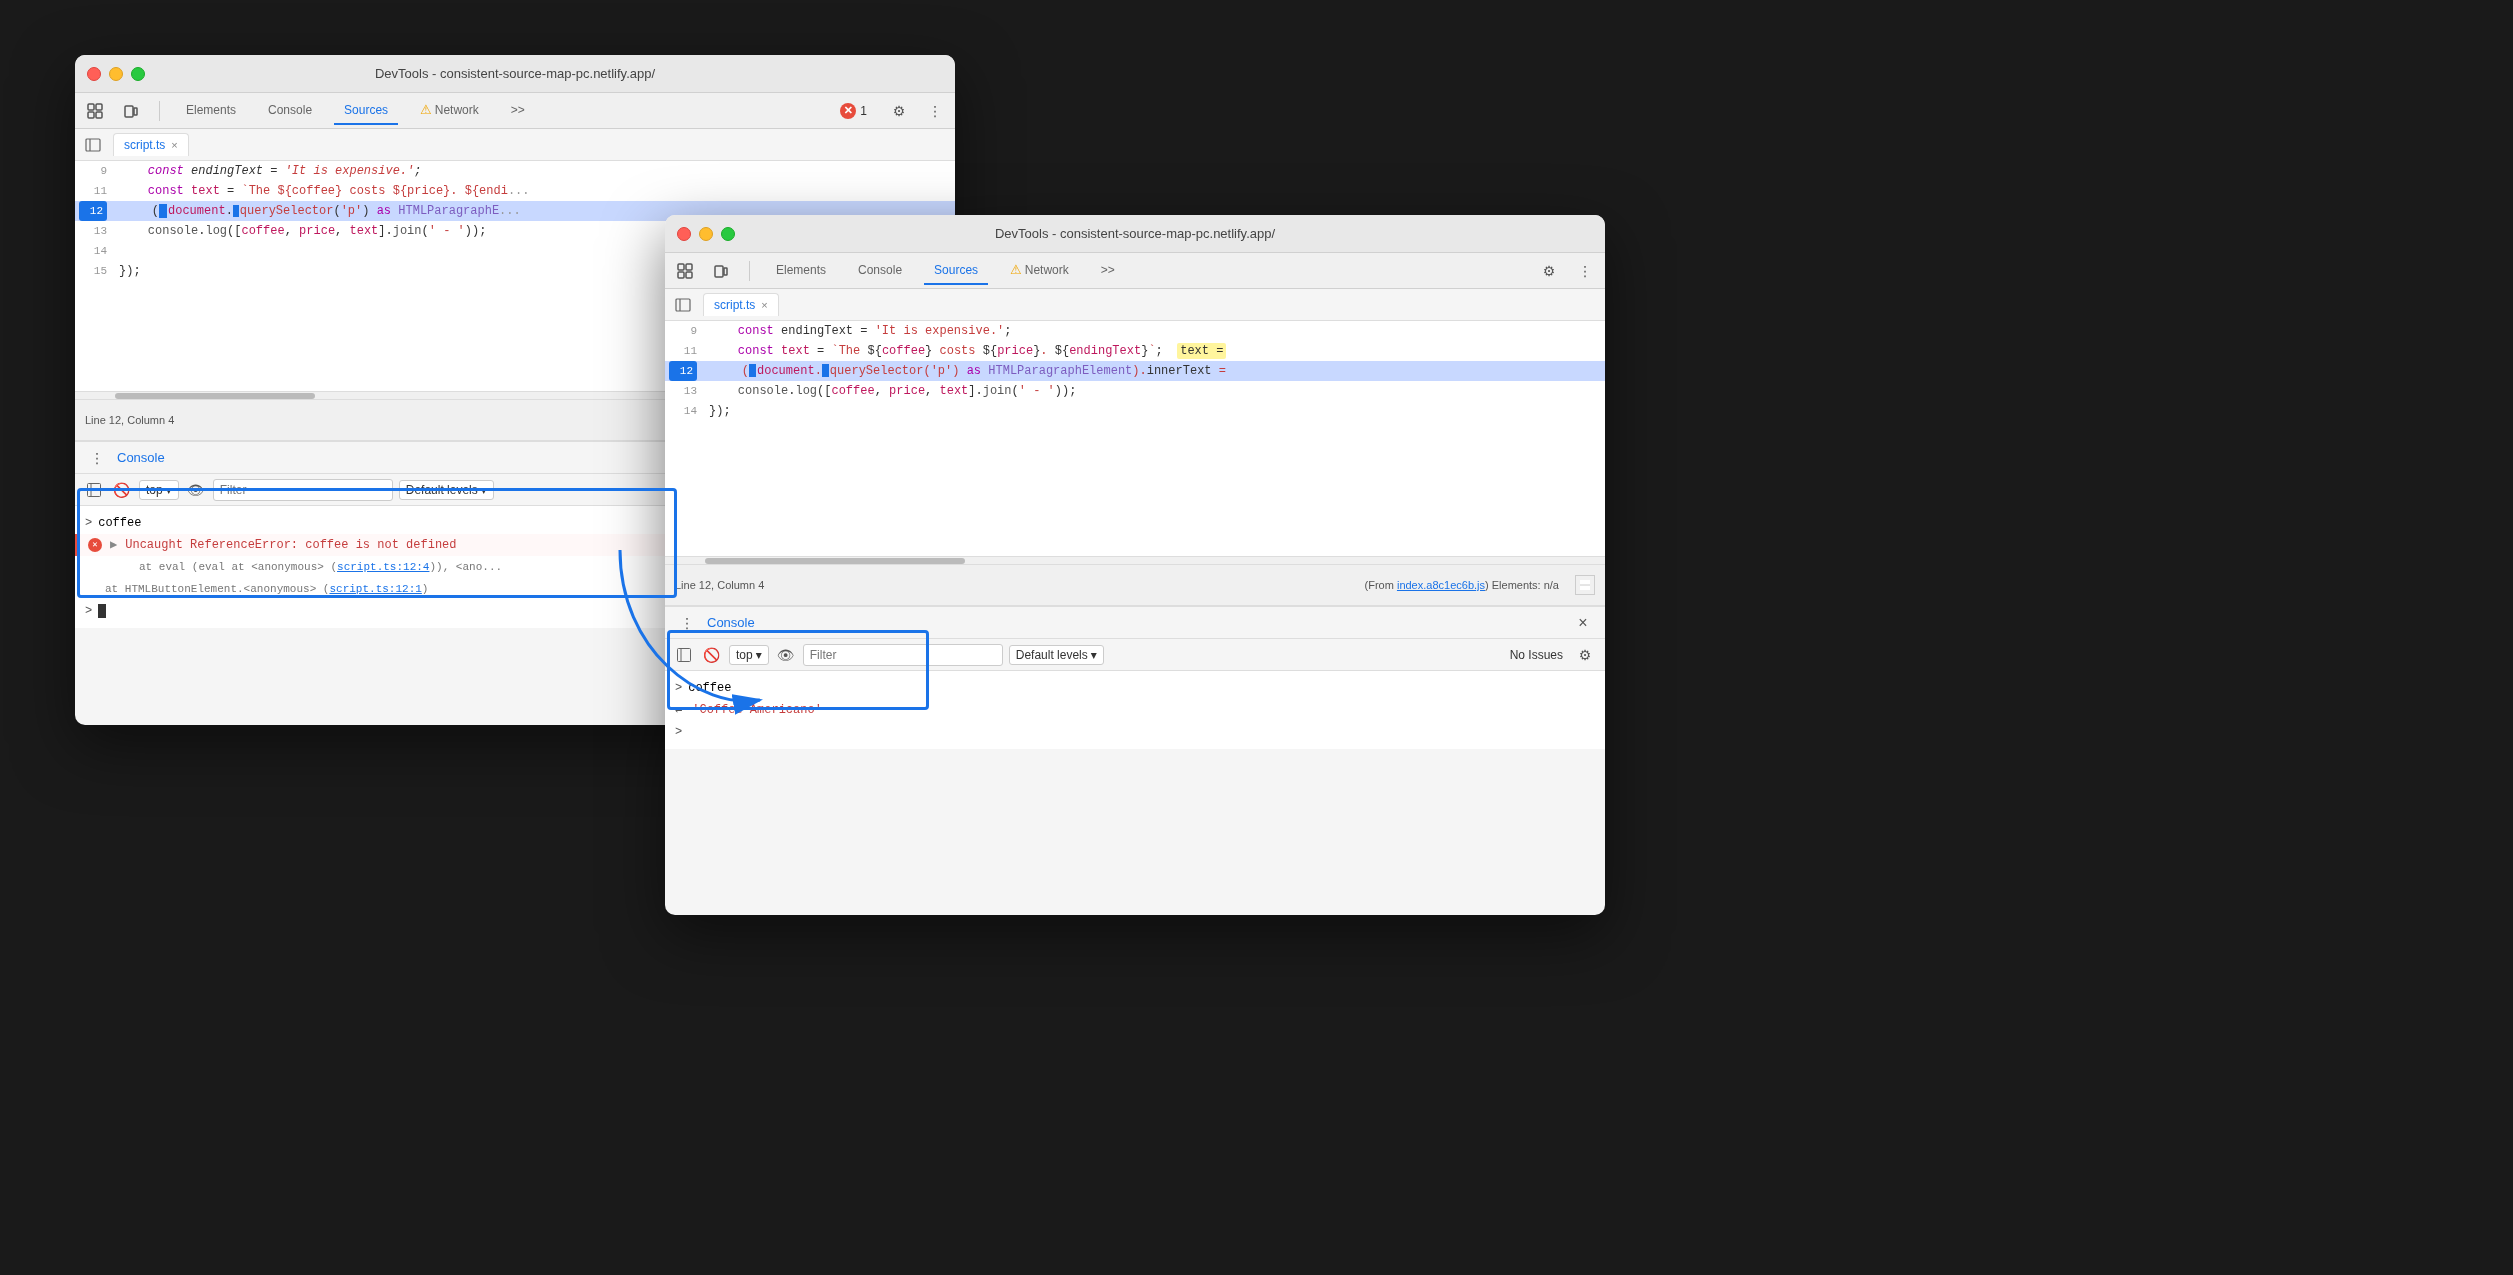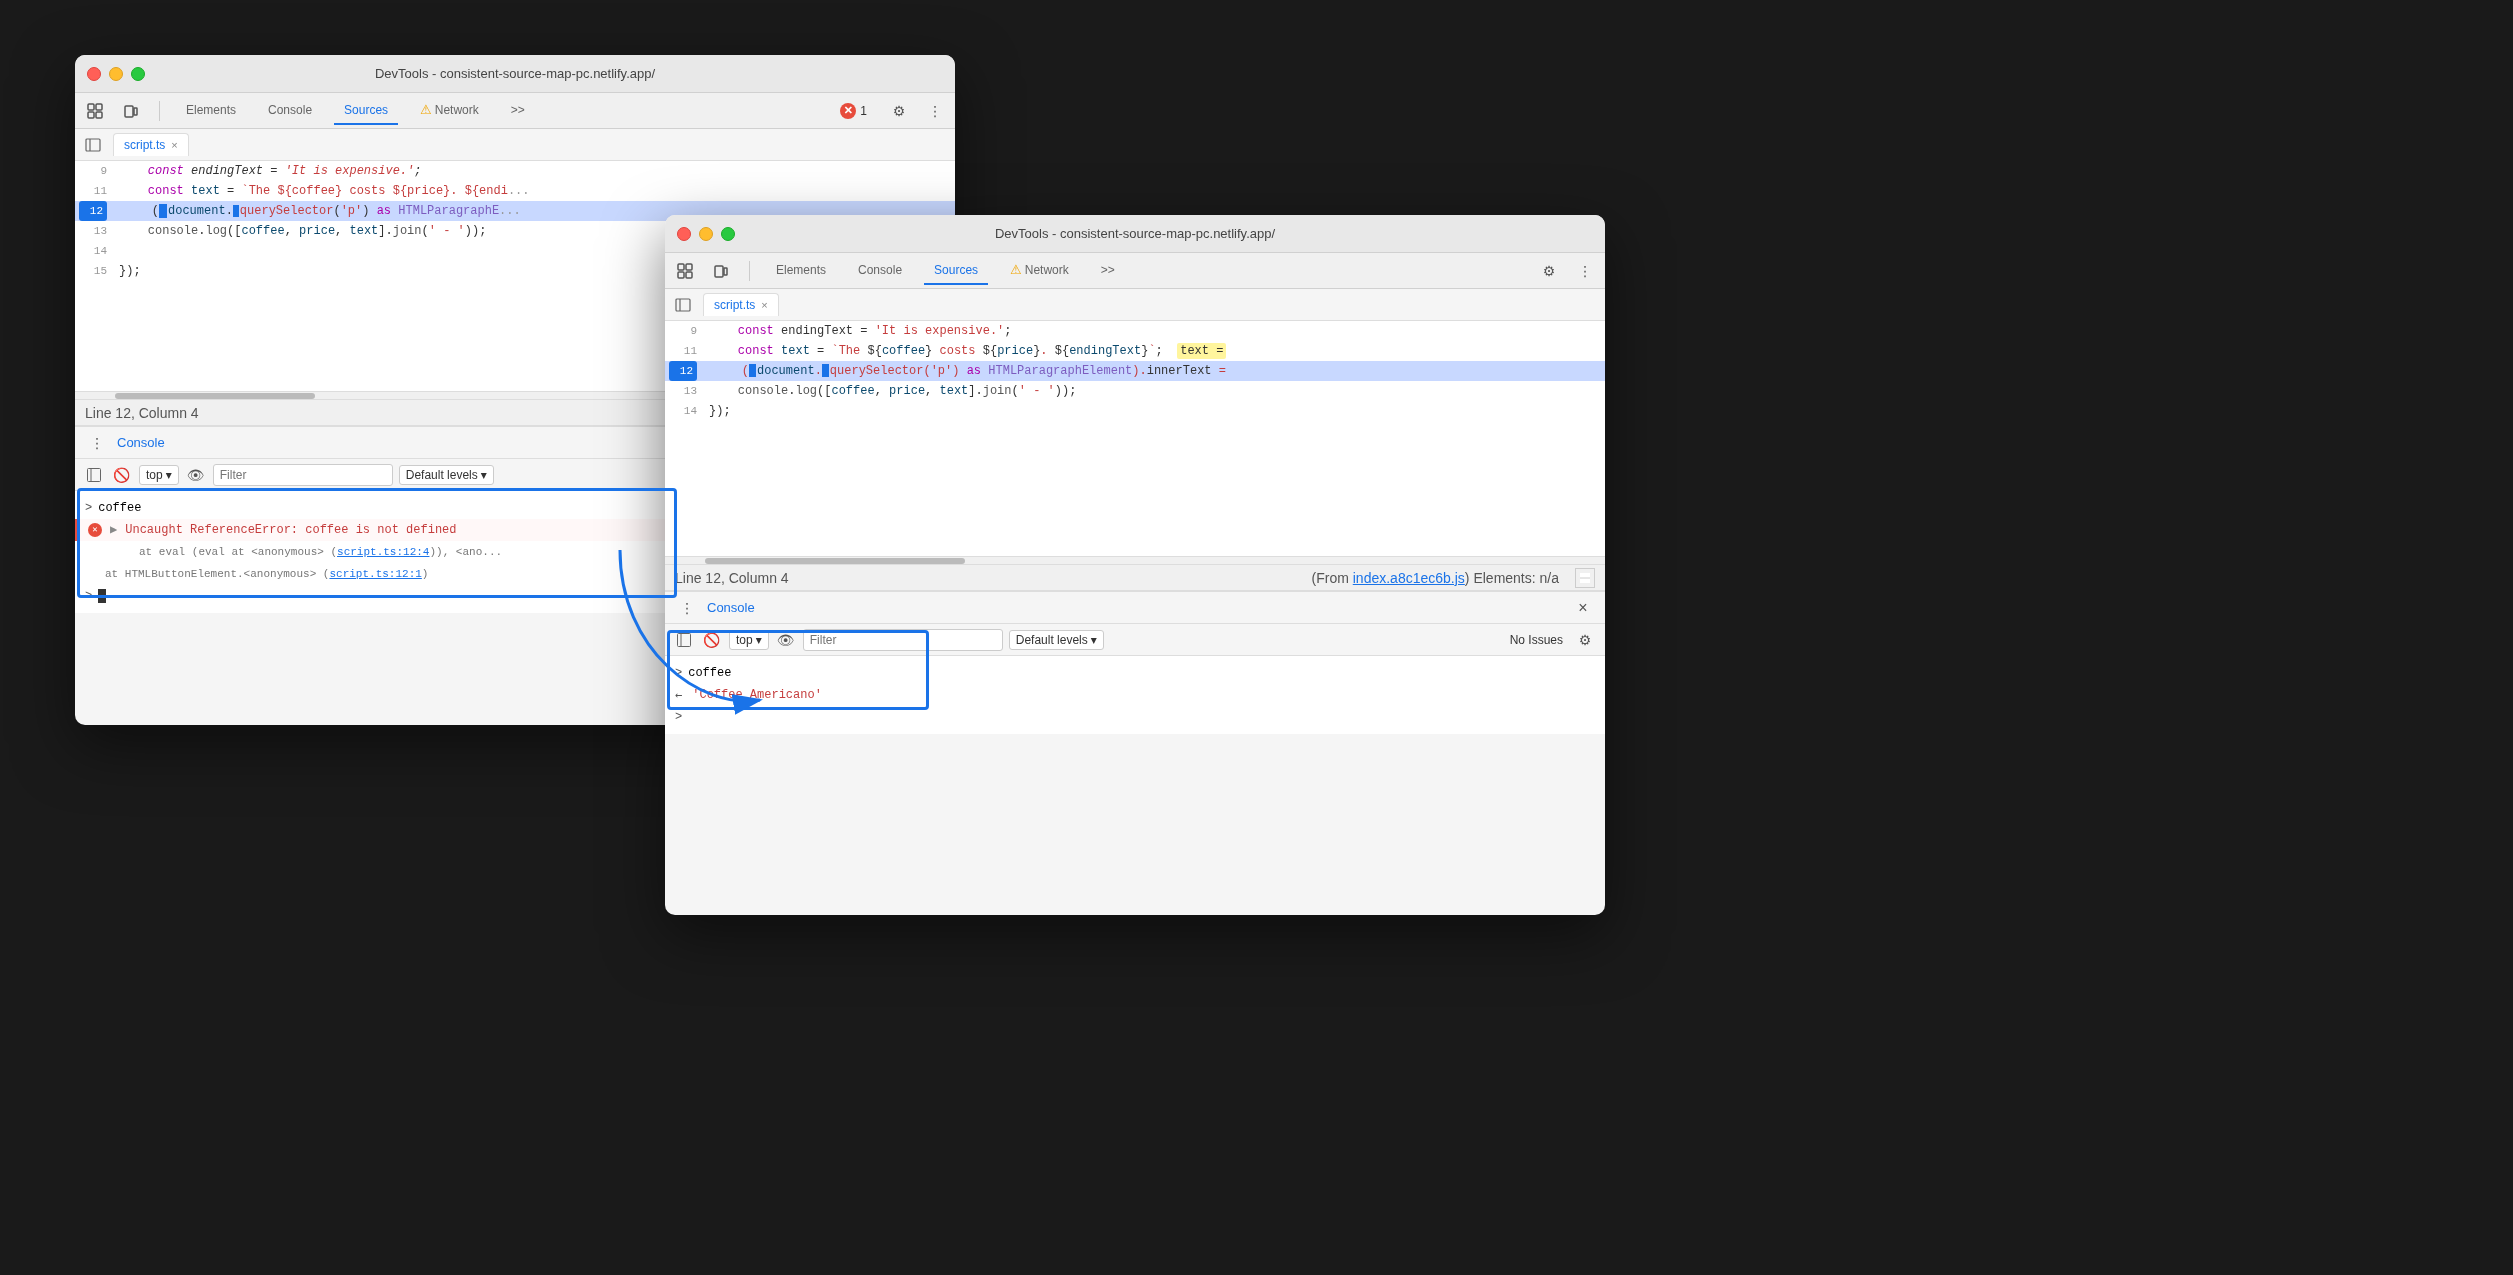--- a/index.html
+++ b/index.html
@@ -195,44 +195,44 @@
     .code-line.highlighted .line-num {
       background: #1a73e8;
       color: white;
       border-radius: 3px;
       padding: 0 4px;
     }
 
     
     .kw { color: #aa00aa; }
     .str { color: #c53d3d; }
-    .var-name { color: #0c4a6e; }
+    .var-name { color: #be185d; }
 
     .yellow-highlight {
       background: #fff59d;
     }
 
     .blue-cursor {
       display: inline-block;
       width: 8px;
       height: 14px;
       background: #1a73e8;
       vertical-align: middle;
       margin-right: 1px;
     }
 
     
     .status-bar {
       background: #f0f0f0;
       border-top: 1px solid #ddd;
-      height: 26px;
+      height: 41px;
       display: flex;
       align-items: center;
       padding: 0 10px;
-      font-size: 14px;
+      font-size: 11px;
       color: #555;
       gap: 8px;
     }
 
     .status-link {
       color: #1a73e8;
       text-decoration: underline;
       cursor: pointer;
     }
 

